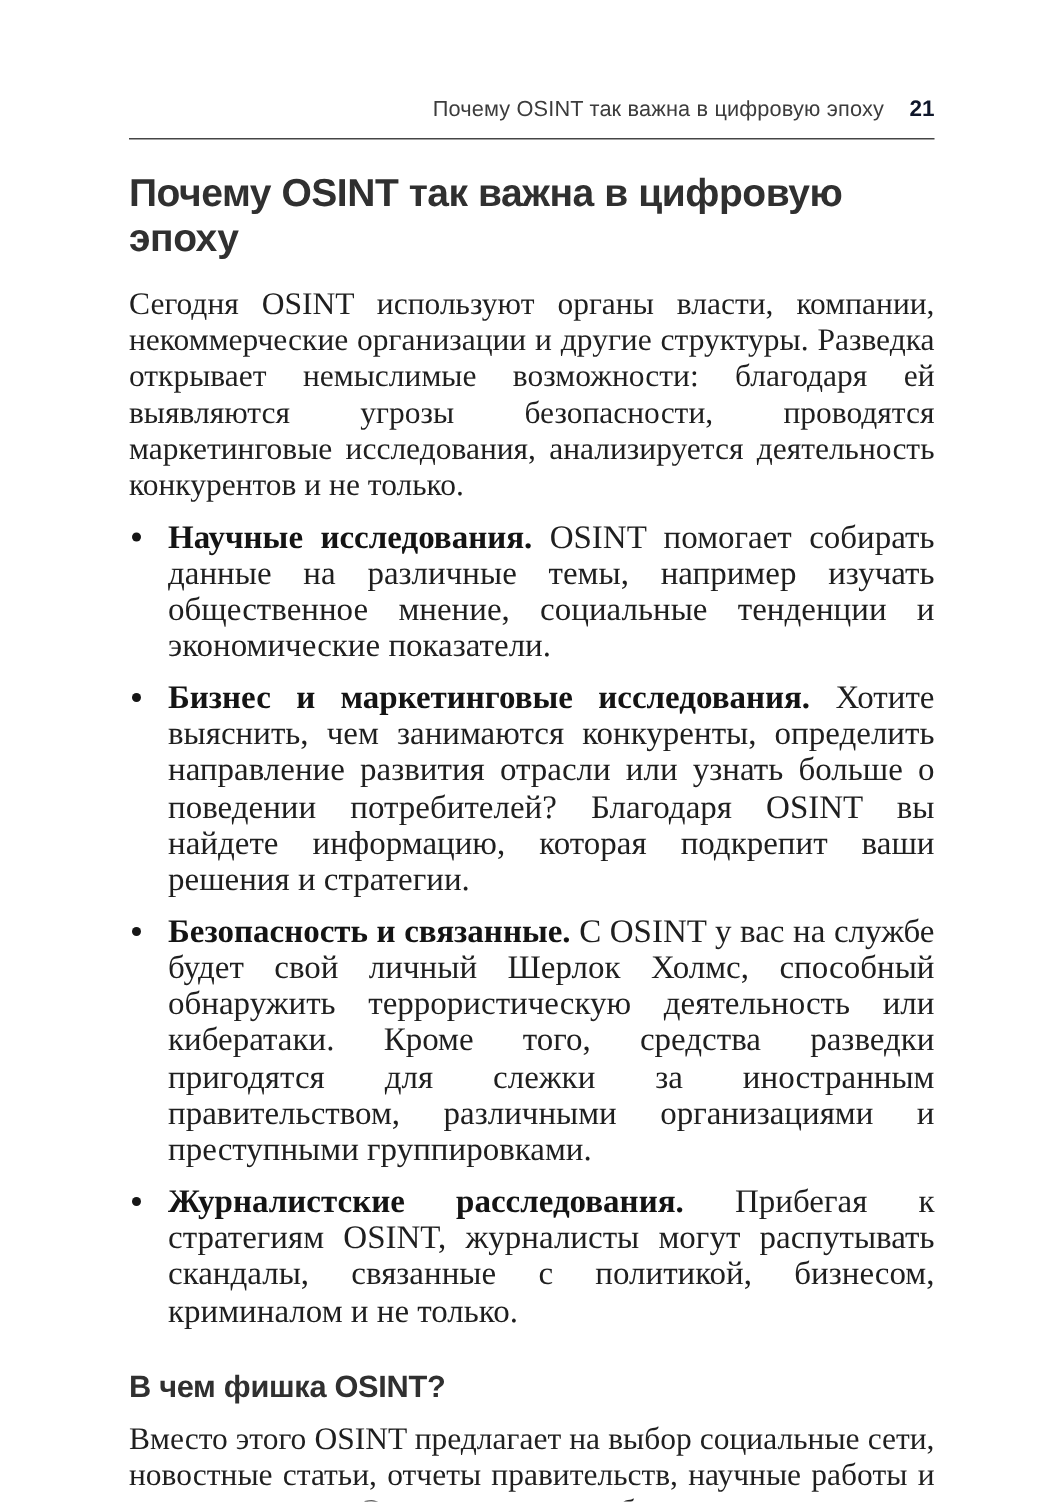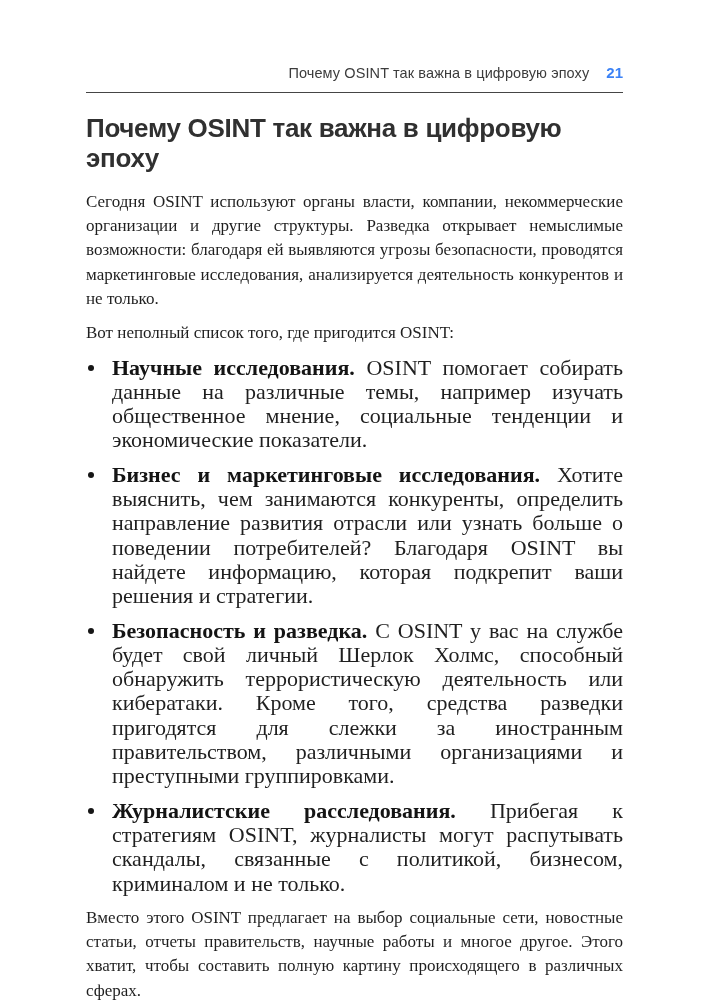--- a/index.html
+++ b/index.html
@@ -23,33 +23,33 @@
     font-family: "Liberation Sans", sans-serif;
     font-size: 14.5px;
     color: #3c3c3c;
     padding-bottom: 11px;
     border-bottom: 1.5px solid #454545;
   }
   .running-title { letter-spacing: 0.1px; }
   .page-number {
     font-weight: bold;
     font-size: 15px;
-    color: #3b82f6;
+    color: #0f172a;
   }
   h1.chapter-title {
     font-family: "Liberation Sans", sans-serif;
     font-weight: bold;
     font-size: 26px;
     letter-spacing: -0.3px;
     color: #303030;
     margin: 21px 0 0 0;
     line-height: 1.15;
   }
   p.body {
-    font-size: 17px;
+    font-size: 21px;
     line-height: 24.3px;
     text-align: justify;
     margin: 10px 0 0 0;
     hyphens: auto;
   }
   p.body.first { margin-top: 16px; }
   ul.blist {
     list-style: none;
     margin: 9px 0 0 0;
     padding: 0;
@@ -91,47 +91,47 @@
 <div class="page">
 
   <div class="running-header">
     <span class="running-title">Почему OSINT так важна в цифровую эпоху</span>
     <span class="page-number">21</span>
   </div>
 
   <h1 class="chapter-title">Почему OSINT так важна в цифровую эпоху</h1>
 
   <p class="body first">Сегодня OSINT используют органы власти, компании, некоммерческие организации и другие структуры. Разведка открывает немыслимые возможности: благодаря ей выявляются угрозы безопасности, проводятся маркетинговые исследования, анализируется деятельность конкурентов и не только.</p>
-  <p class="body">Вот неполный список того, где пригодится OSINT:</p>
 
   <ul class="blist">
     <li>
       <span class="dot-col">
           <span class="dot-mark"></span>
         </span>
       <span class="li-body"><b>Научные исследования.</b> <span>OSINT помогает собирать данные на различные темы, например изучать общественное мнение, социальные тенденции и экономические показатели.</span></span>
     </li>
     <li>
       <span class="dot-col">
           <span class="dot-mark"></span>
         </span>
       <span class="li-body"><b>Бизнес и маркетинговые исследования.</b> <span>Хотите выяснить, чем занимаются конкуренты, определить направление развития отрасли или узнать больше о поведении потребителей? Благодаря OSINT вы найдете информацию, которая подкрепит ваши решения и стратегии.</span></span>
     </li>
     <li>
       <span class="dot-col">
           <span class="dot-mark"></span>
         </span>
-      <span class="li-body"><b>Безопасность и разведка.</b> <span>С OSINT у вас на службе будет свой личный Шерлок Холмс, способный обнаружить террористическую деятельность или кибератаки. Кроме того, средства разведки пригодятся для слежки за иностранным правительством, различными организациями и преступными группировками.</span></span>
+      <span class="li-body"><b>Безопасность и связанные.</b> <span>С OSINT у вас на службе будет свой личный Шерлок Холмс, способный обнаружить террористическую деятельность или кибератаки. Кроме того, средства разведки пригодятся для слежки за иностранным правительством, различными организациями и преступными группировками.</span></span>
     </li>
     <li>
       <span class="dot-col">
           <span class="dot-mark"></span>
         </span>
       <span class="li-body"><b>Журналистские расследования.</b> <span>Прибегая к стратегиям OSINT, журналисты могут распутывать скандалы, связанные с политикой, бизнесом, криминалом и не только.</span></span>
     </li>
   </ul>
 
   <div class="section">
+    <h2 class="section-heading">В чем фишка OSINT?</h2>
     <p class="body">Вместо этого OSINT предлагает на выбор социальные сети, новостные статьи, отчеты правительств, научные работы и многое другое. Этого хватит, чтобы составить полную картину происходящего в различных сферах.</p>
 
   </div>
 
 </div>
 
 </body></html>

